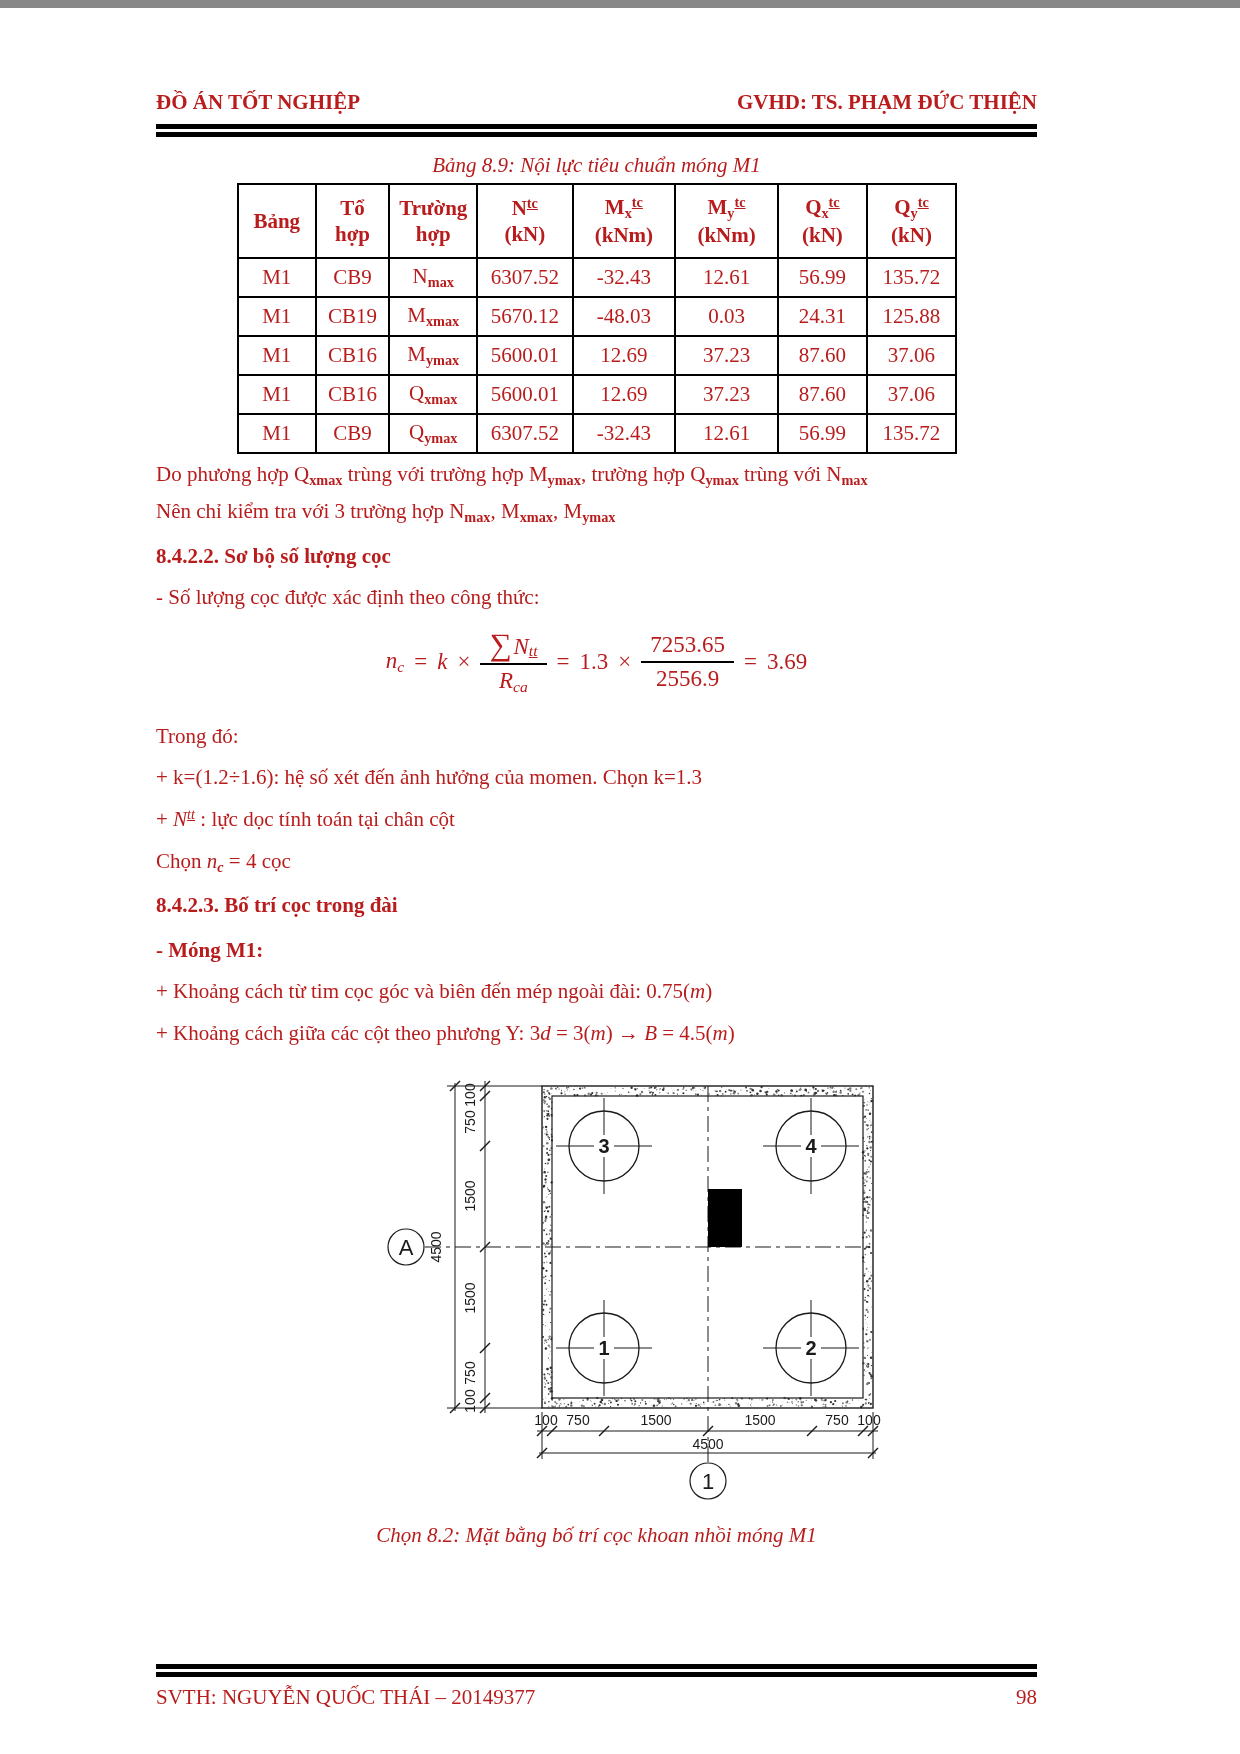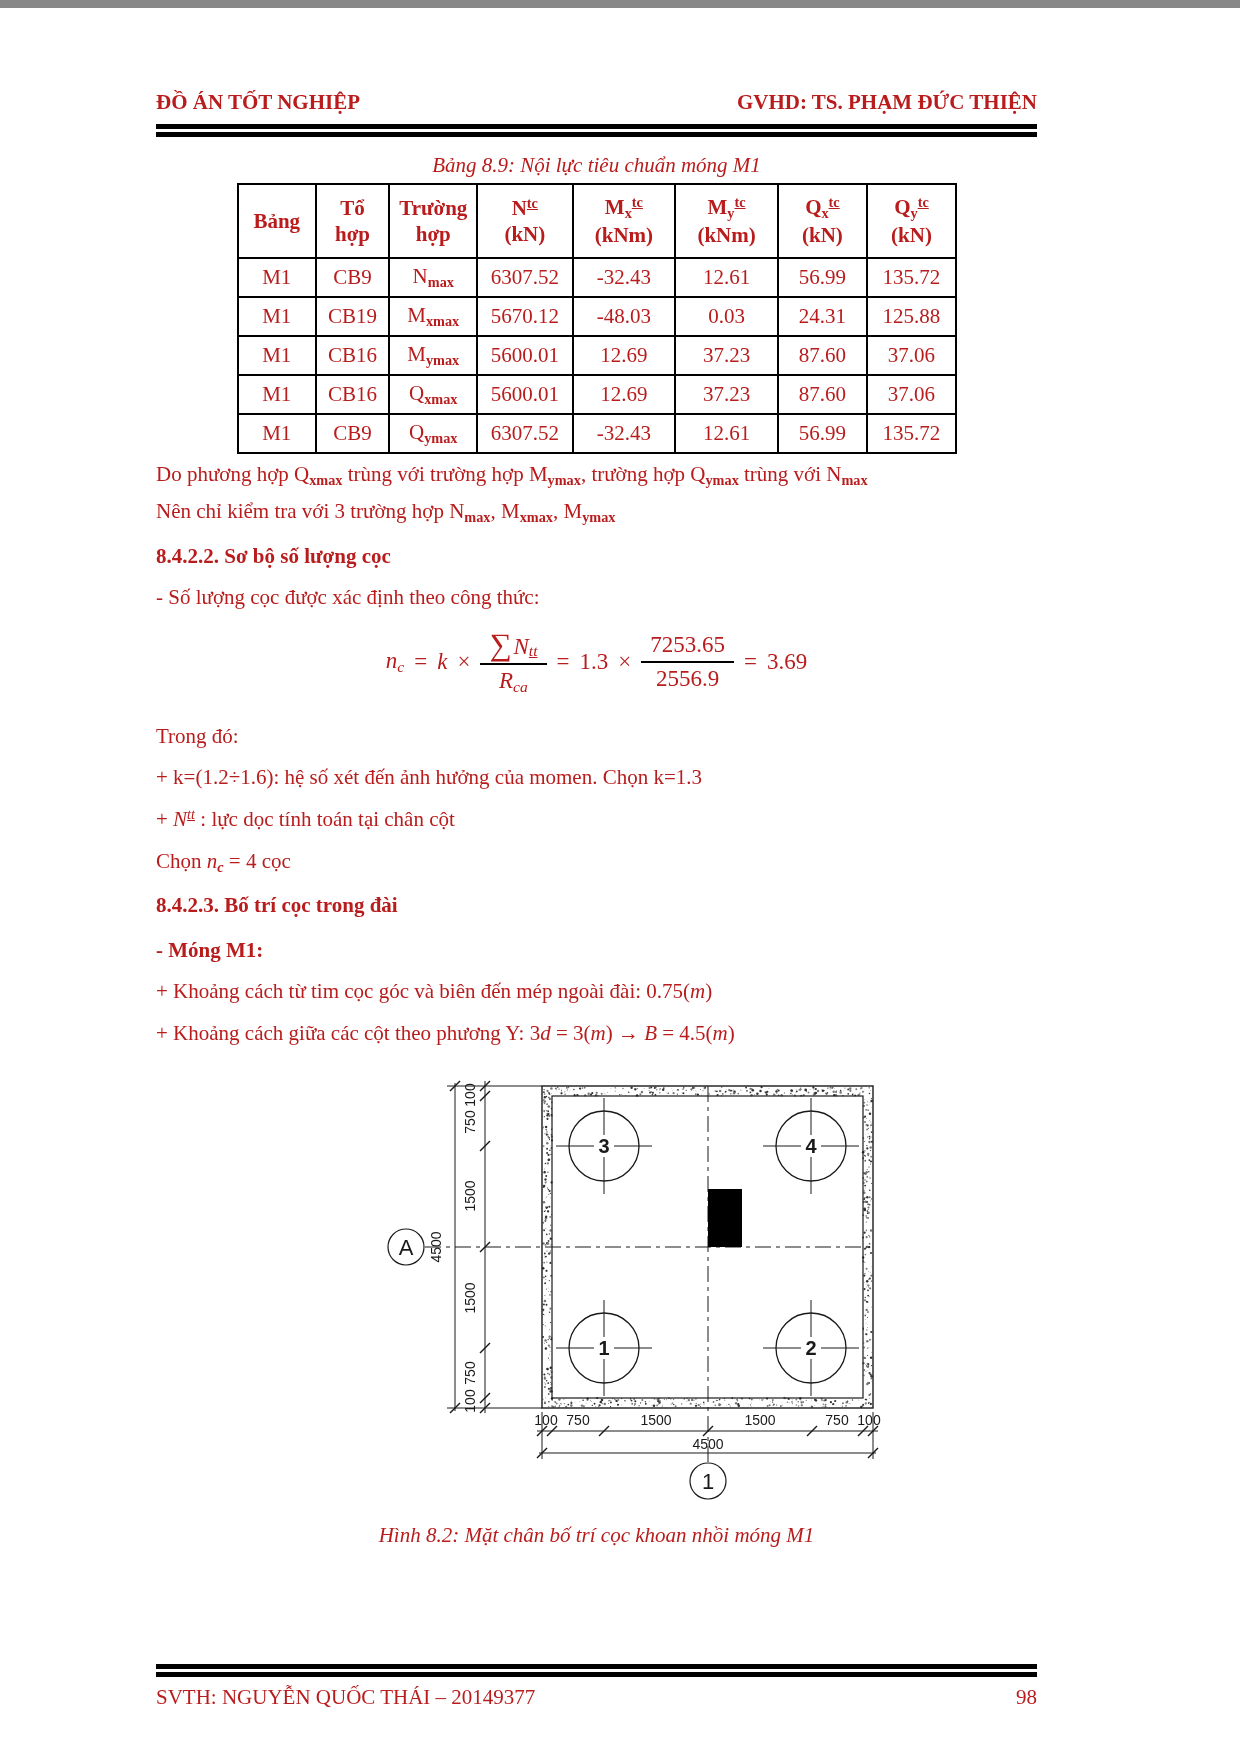--- a/index.html
+++ b/index.html
@@ -1168,21 +1168,21 @@
       <text font-size="14" text-anchor="middle" x="484" y="364">100</text>
       <text font-size="14" text-anchor="middle" x="323" y="388">4500</text>
 
       <circle cx="21" cy="186" r="18" fill="#fff" stroke="#1a1a1a" stroke-width="1.2"></circle>
       <text x="21" y="194" font-size="22" text-anchor="middle">A</text>
       <circle cx="323" cy="420" r="18" fill="#fff" stroke="#1a1a1a" stroke-width="1.2"></circle>
       <text x="323" y="428" font-size="22" text-anchor="middle">1</text>
     </svg>
   </div>
 
-  <div class="fig-caption">Hình 8.2: Mặt chân bố trí cọc khoan nhồi móng M1</div>
+  <div class="fig-caption">Chọn 8.2: Mặt bằng bố trí cọc khoan nhồi móng M1</div>
 
   <div class="footer">
     <div class="rule-double"></div>
     <div class="ftr-row">
       <span>SVTH: NGUYỄN QUỐC THÁI – 20149377</span>
       <span>98</span>
     </div>
   </div>
 
 </div>

